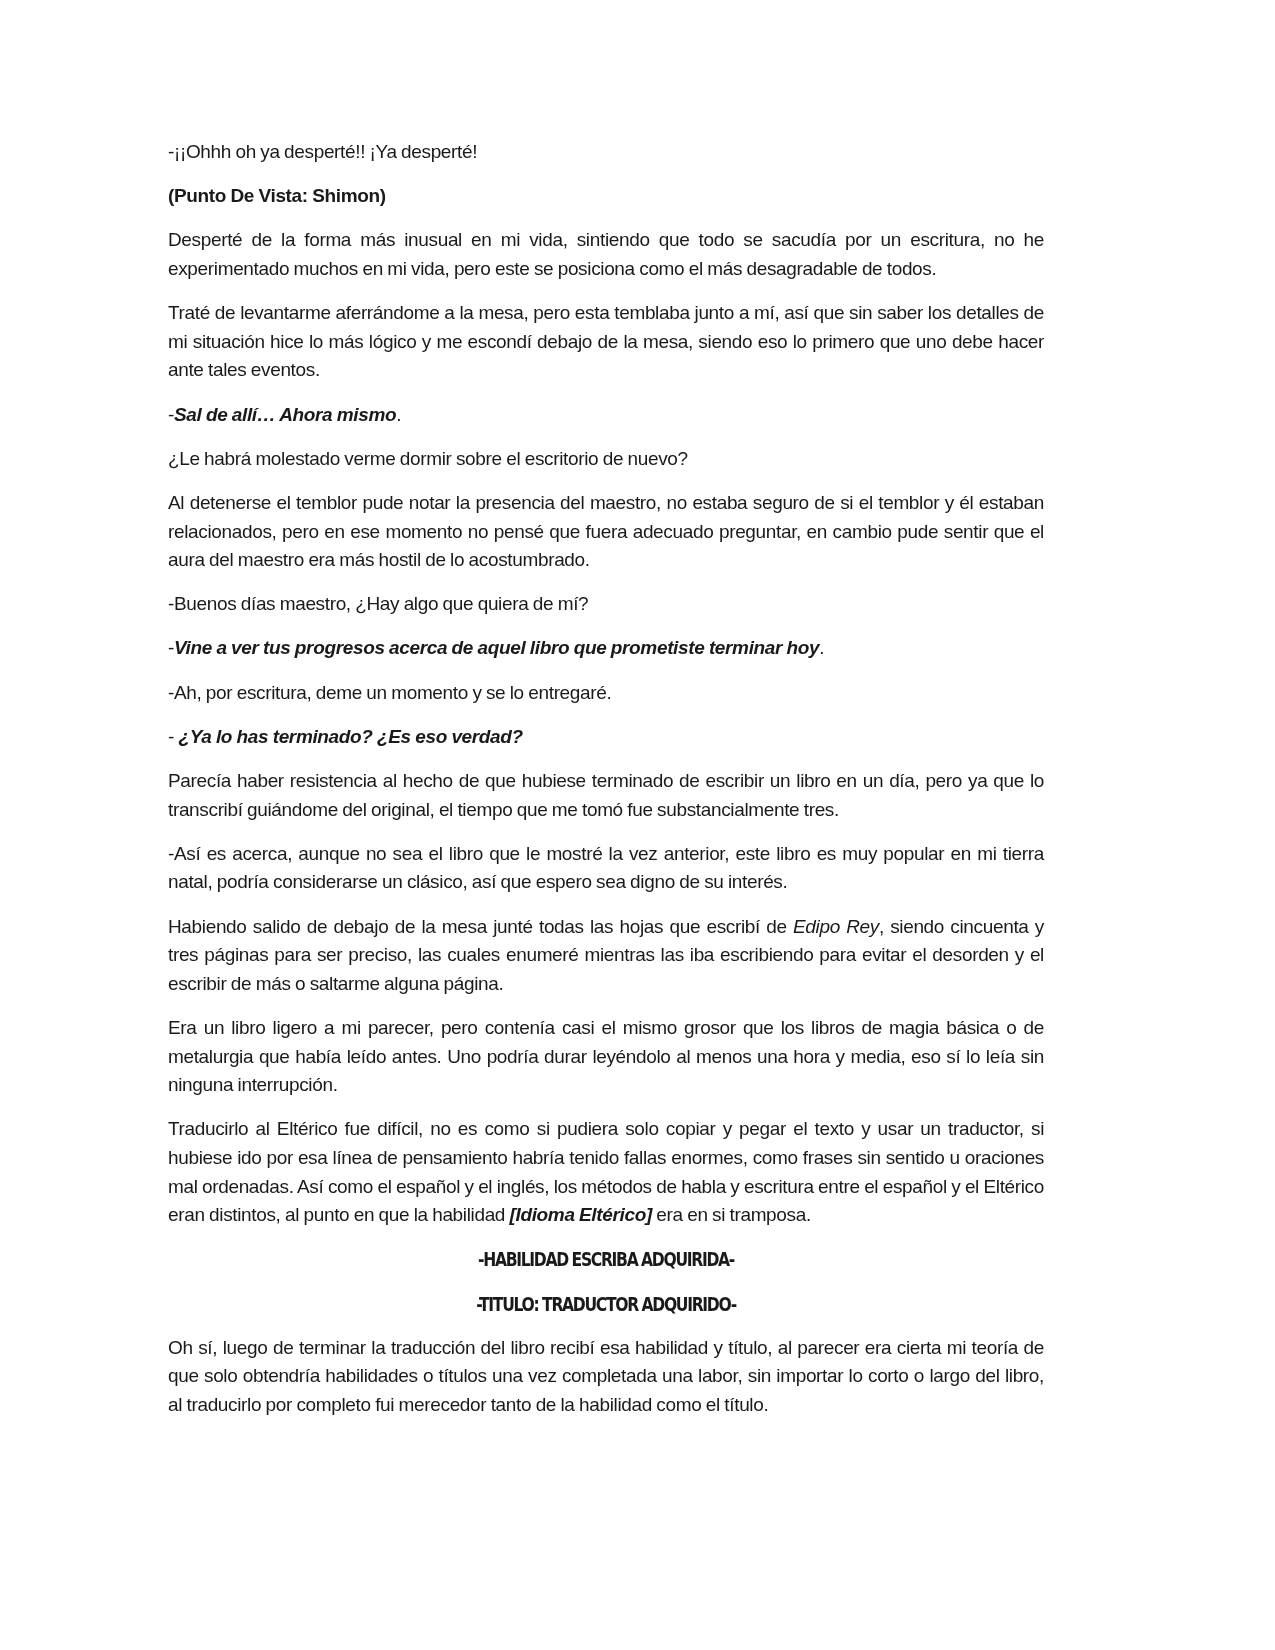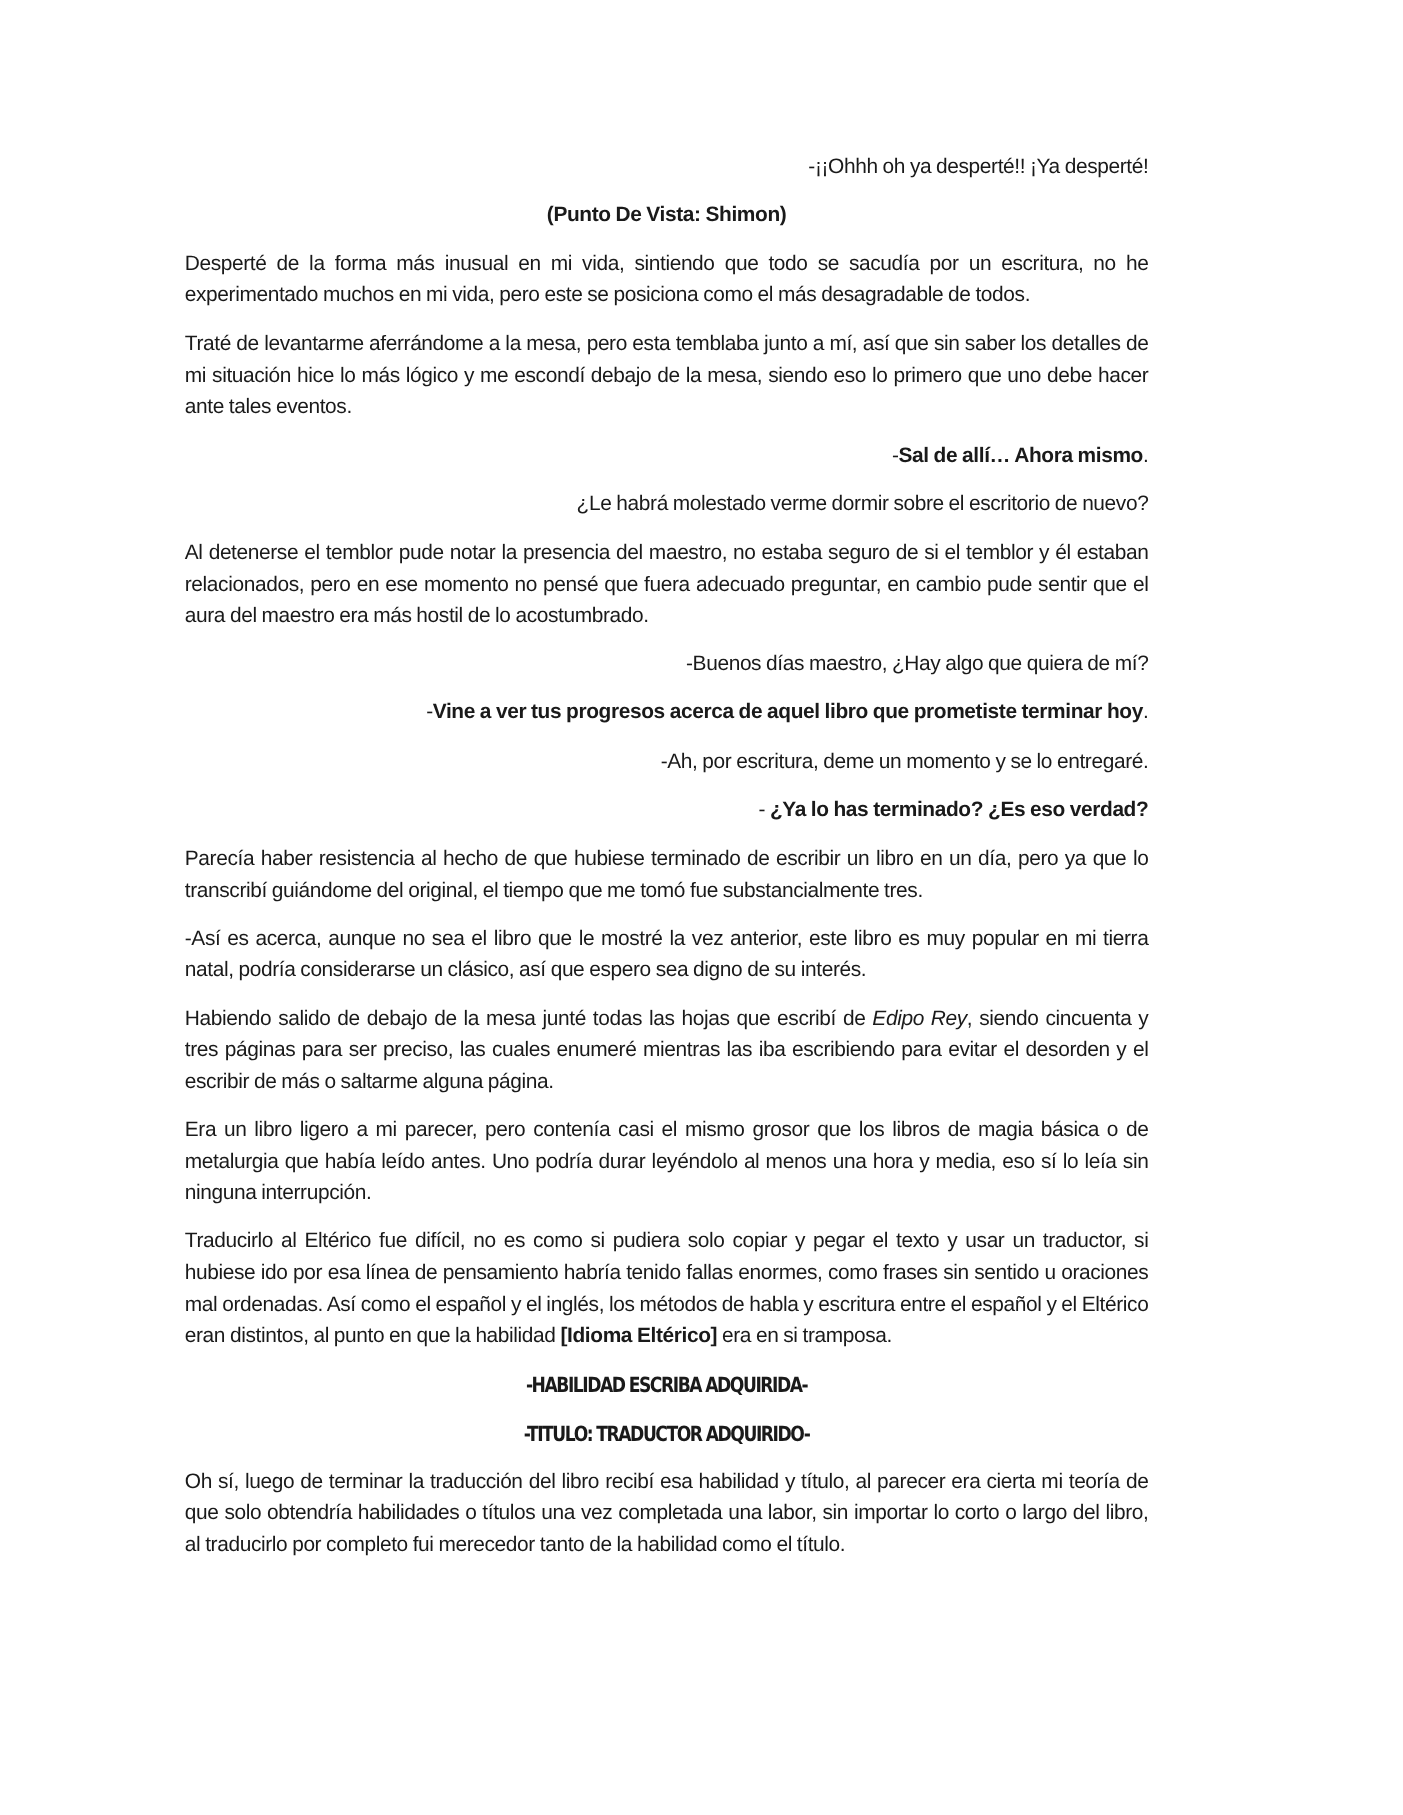--- a/index.html
+++ b/index.html
@@ -4,26 +4,26 @@
   <style>
     html, body { margin: 0; padding: 0; background: #ffffff; }
     body { width: 1275px; height: 1650px; position: relative; overflow: hidden; }
     .page {
       position: absolute; left: 168px; top: 138px; width: 876px;
       font-family: "Liberation Sans", "DejaVu Sans", sans-serif;
       font-size: 19px; line-height: 28.6px; color: #1a1a1a;
       letter-spacing: -0.35px; word-spacing: -0.5px;
     }
     .p { margin: 0 0 15.6px 0; text-align: justify; }
-    .p.left { text-align: right; }
-    .b { font-weight: bold; }
+    .p.left { text-align: left; }
+    .b { font-weight: bold; font-style: italic; }
     .i { font-style: italic; }
     .heading-strong {
       font-family: "Liberation Sans", sans-serif; font-weight: bold;
-      text-align: center; margin: 0 0 15.6px 0;
+      text-align: left; margin: 0 0 15.6px 0;
     }
     .system-msg {
       font-family: "DejaVu Sans", sans-serif; font-weight: bold;
       text-align: center; font-size: 19px; letter-spacing: -1.6px;
       transform: scaleX(0.82); transform-origin: center;
       margin: 0 0 15.6px 0; line-height: 28.6px;
     }
   </style>
 </head>
 <body>

